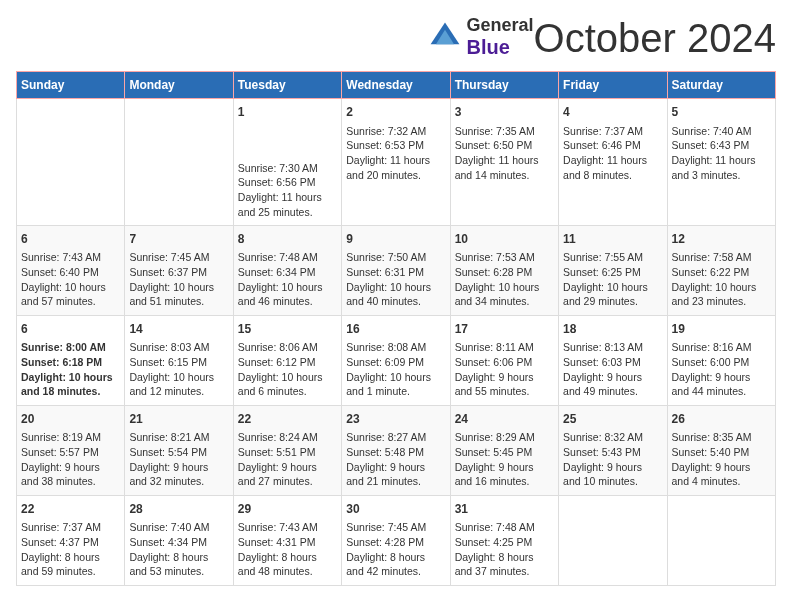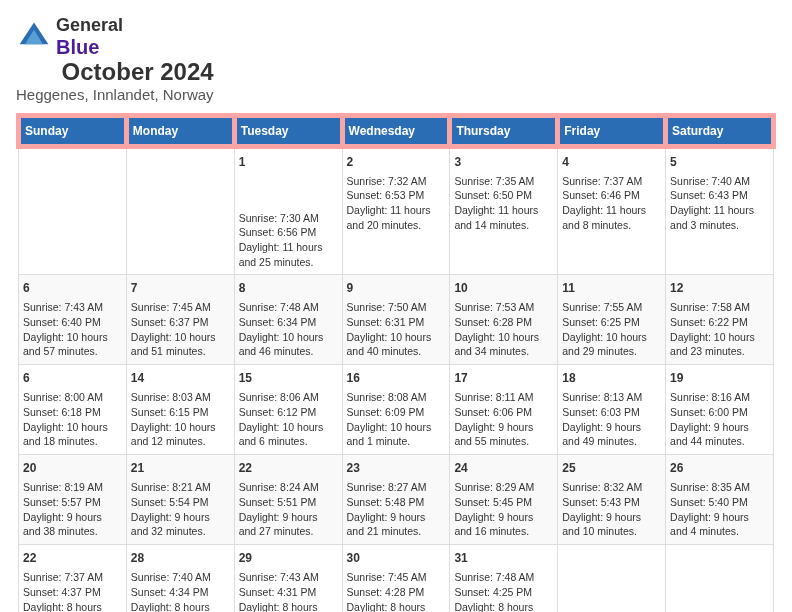--- a/index.html
+++ b/index.html
@@ -8,21 +8,20 @@
       background: #fff;
       width: 792px;
       min-height: 612px;
       padding: 16px;
     }
     .header {
       display: flex;
       justify-content: flex-end;
       align-items: flex-start;
       margin-bottom: 10px;
-      flex-direction: column;
     }
     .logo {
       display: flex;
       align-items: center;
       gap: 4px;
     }
     .logo-text {
       display: flex;
       flex-direction: column;
       line-height: 1.1;
@@ -38,41 +37,41 @@
       color: #4c1d95;
     }
     .logo-icon {
       width: 36px;
       height: 36px;
     }
     .title-area {
       text-align: right;
     }
     .month-title {
-      font-size: 24px;
-      font-weight: bold;
+      font-size: 40px;
+      font-weight: normal;
       color: #333;
     }
     .subtitle {
       font-size: 15px;
       color: #555;
     }
     table {
       width: 100%;
       border-collapse: collapse;
       font-size: 11px;
     }
     thead tr th {
       background-color: #2a6db5;
       color: #fff;
       padding: 6px 4px;
       text-align: left;
       font-size: 12px;
       font-weight: bold;
-      border: 5px solid #fca5a5;
+      border: 1px solid #fca5a5;
     }
     tbody tr {
       border-bottom: 1px solid #ccc;
     }
     tbody tr:nth-child(even) {
       background-color: #f9f9f9;
     }
     tbody tr td {
       vertical-align: top;
       padding: 5px 4px;
@@ -105,21 +104,20 @@
       <polygon points="20,4 36,28 4,28" fill="#2a6db5"></polygon>
       <polygon points="20,12 30,28 10,28" fill="#5a9fd4"></polygon>
     </svg>
     <div class="logo-text">
       <span class="logo-general">General</span>
       <span class="logo-blue">Blue</span>
     </div>
   </div>
   <div class="title-area">
     <div class="month-title">October 2024</div>
-    <div class="subtitle">Heggenes, Innlandet, Norway</div>
   </div>
 </div>
 
 <table>
   <thead>
     <tr>
     <th>Sunday</th>
         <th>Monday</th>
         <th>Tuesday</th>
         <th>Wednesday</th>
@@ -215,21 +213,21 @@
           <div class="day-num">12</div>
           <div class="day-info" style="white-space: pre-line;">Sunrise: 7:58 AM
 Sunset: 6:22 PM
 Daylight: 10 hours
 and 23 minutes.</div>
         </td>
       </tr>
       <tr>
         <td>
           <div class="day-num">6</div>
-          <div class="day-info" style="white-space: pre-line;">Sunrise: 8:00 AM
+          <div class="day-info" style="white-space: pre-line; font-weight: bold;">Sunrise: 8:00 AM
 Sunset: 6:18 PM
 Daylight: 10 hours
 and 18 minutes.</div>
         </td>
         <td>
           <div class="day-num">14</div>
           <div class="day-info" style="white-space: pre-line;">Sunrise: 8:03 AM
 Sunset: 6:15 PM
 Daylight: 10 hours
 and 12 minutes.</div>

